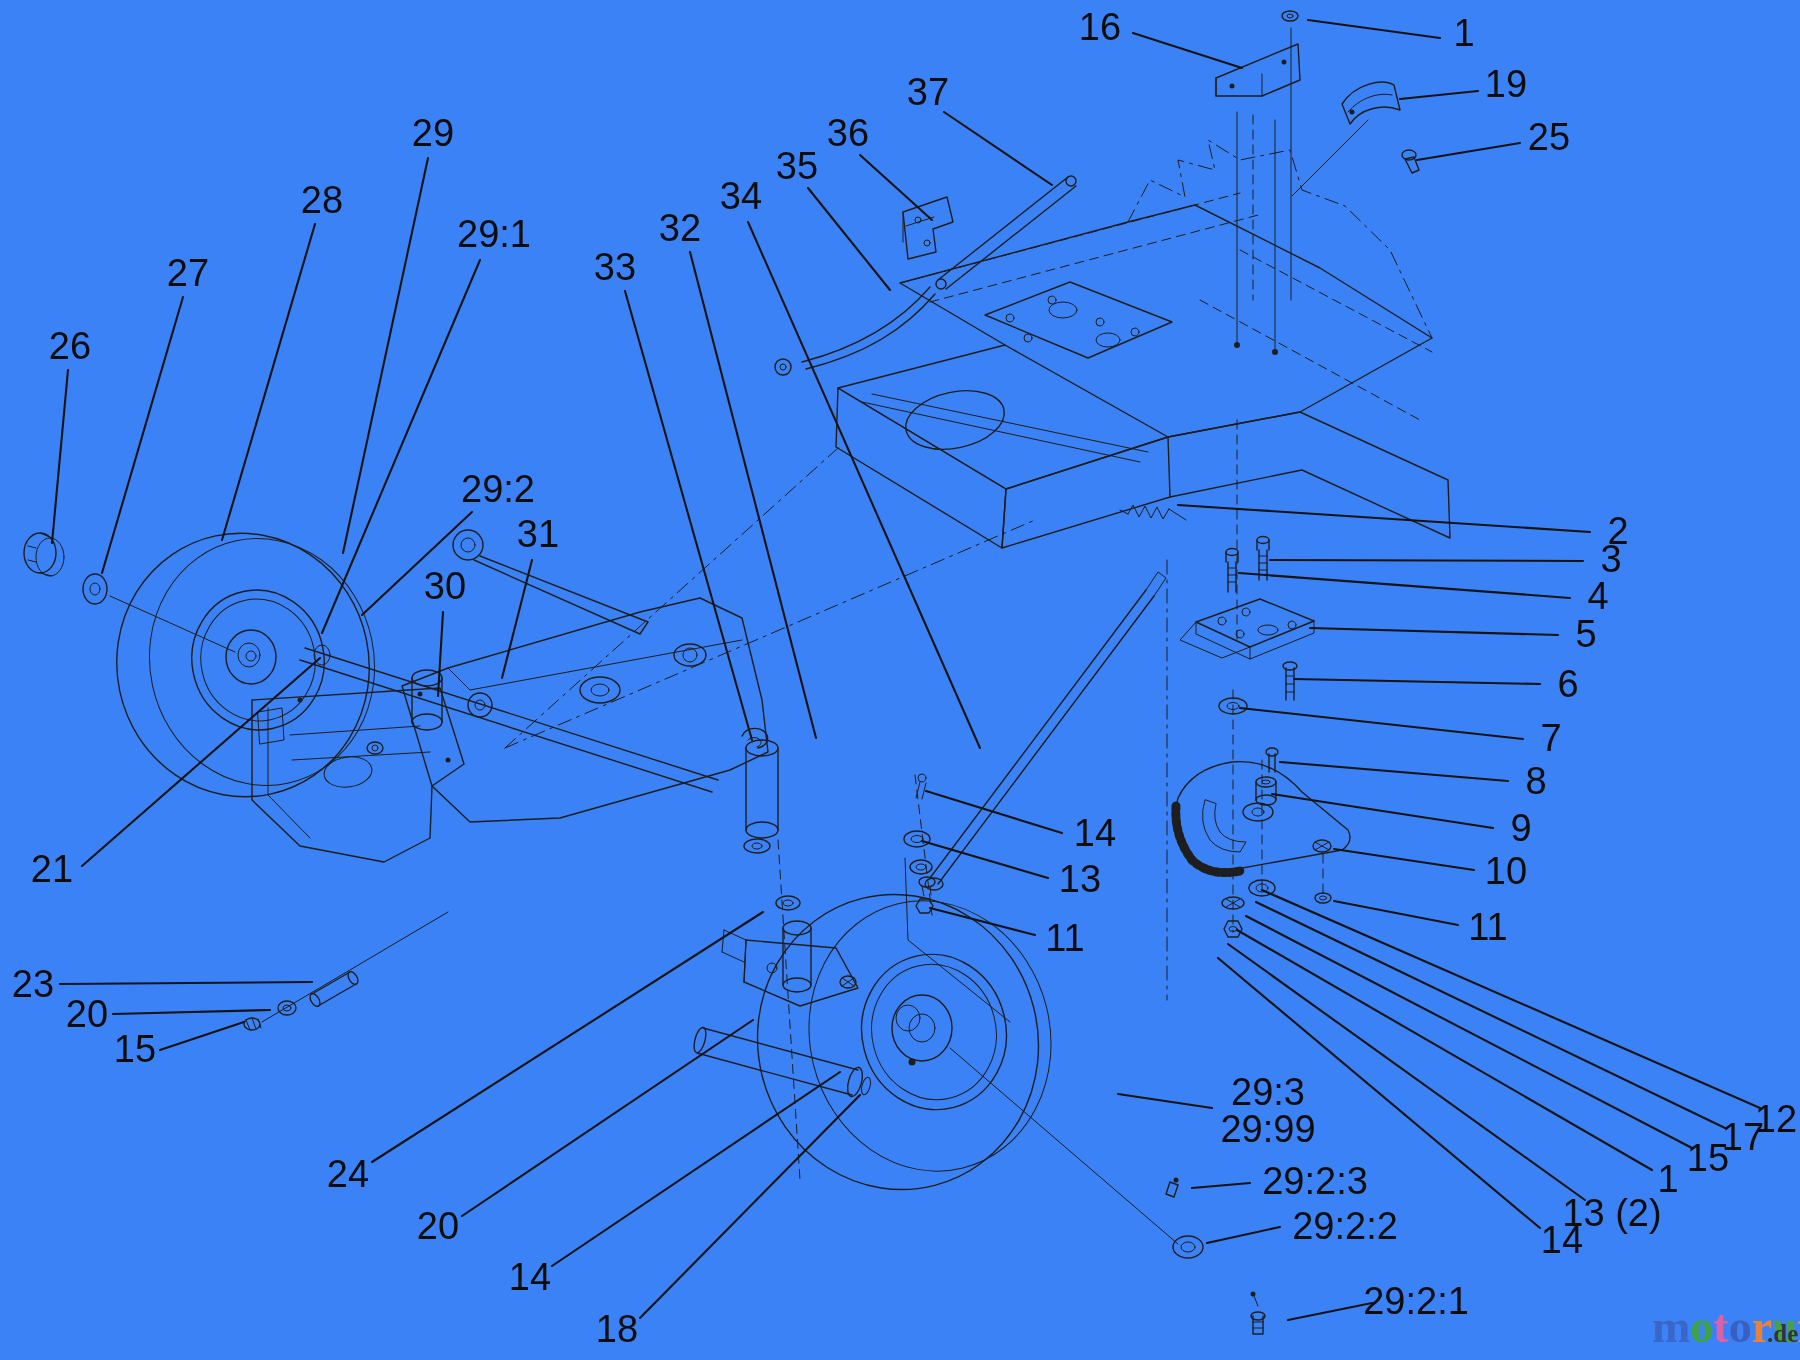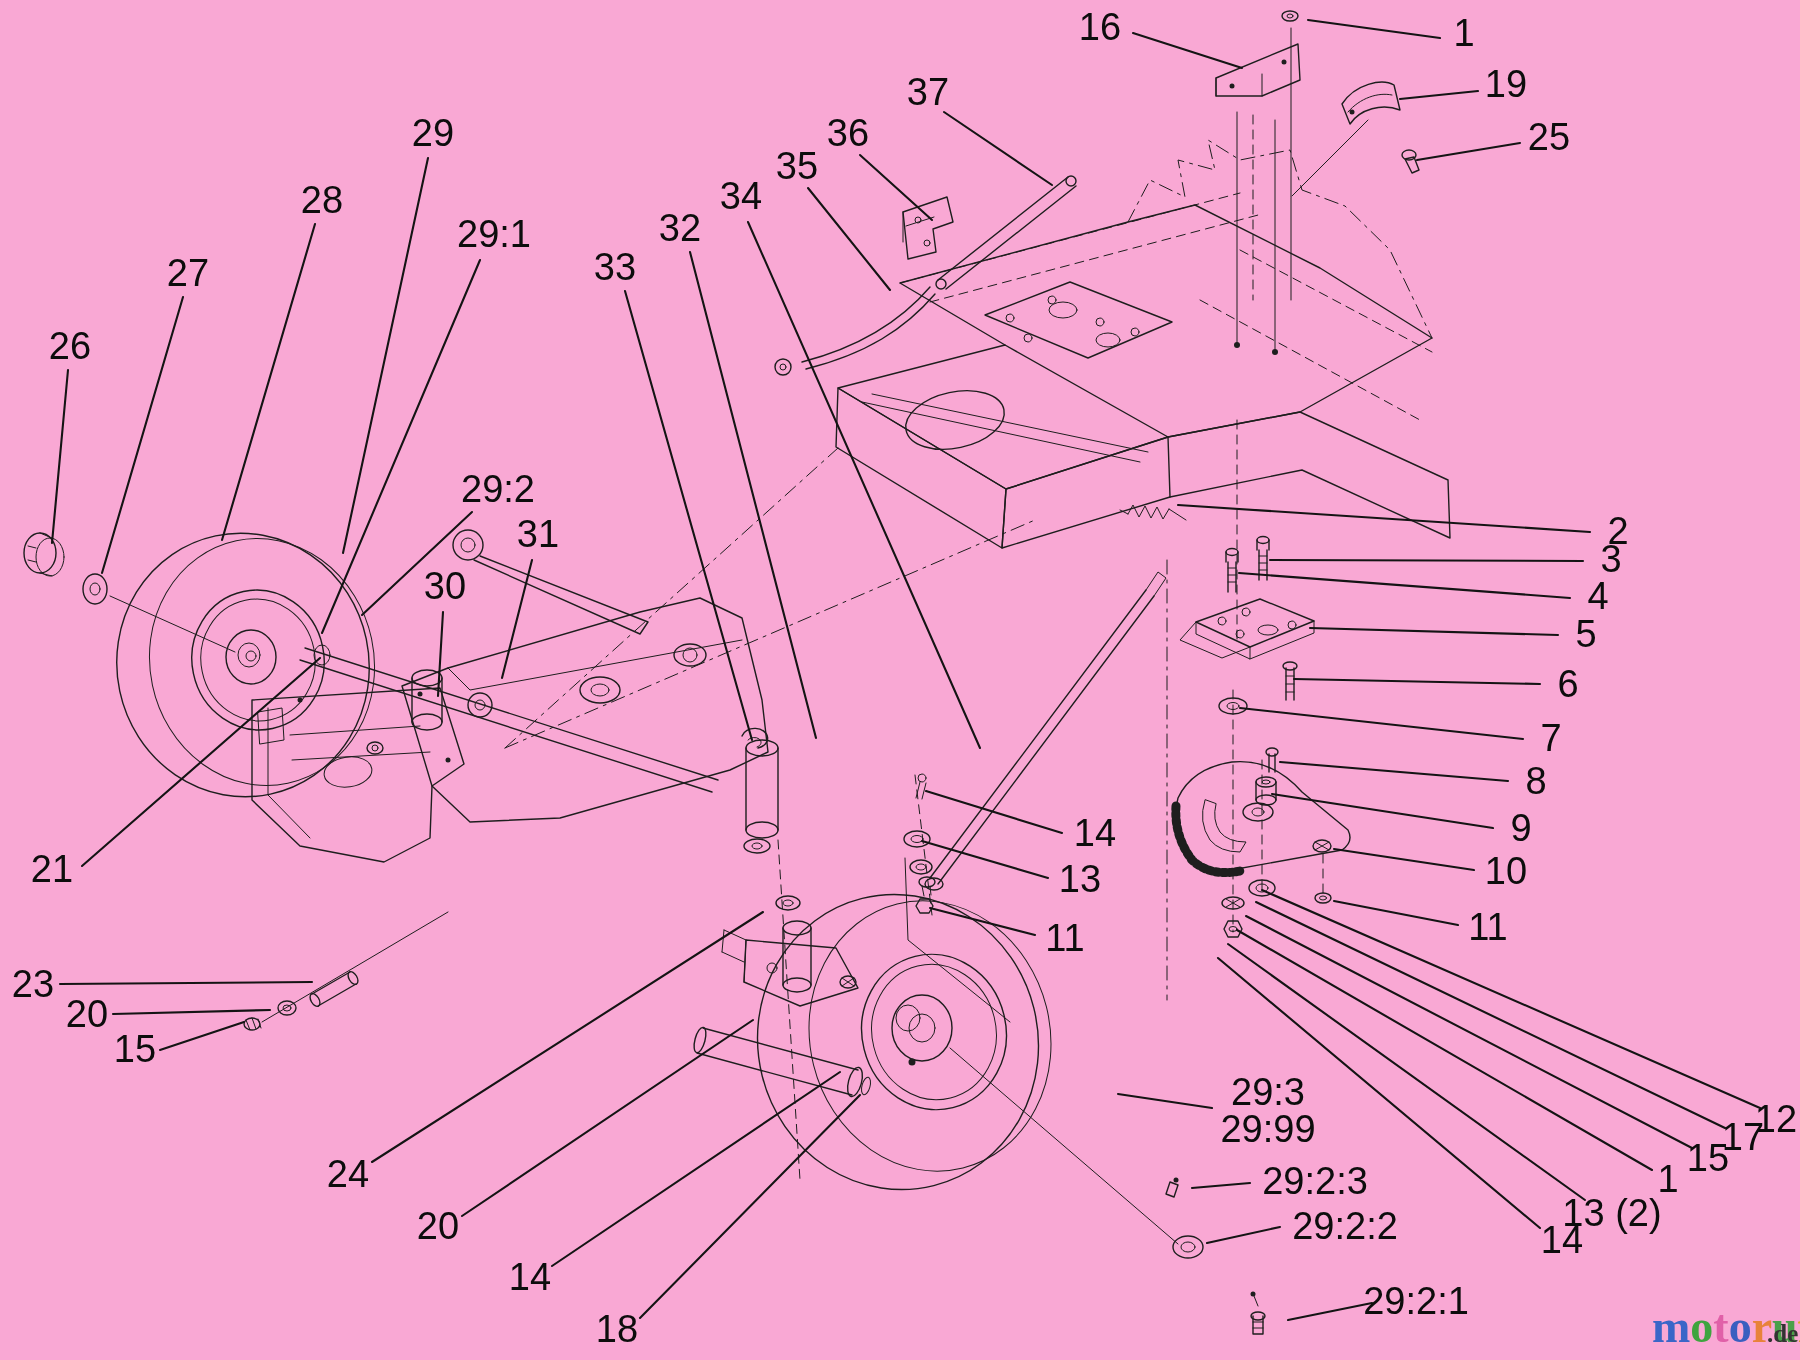--- a/index.html
+++ b/index.html
@@ -1,16 +1,16 @@
 <!DOCTYPE html>
 <html><head>
 <meta charset="utf-8">
 <style>
   html,body{margin:0;padding:0;background:#fff;}
-  .stage{position:relative;width:1800px;height:1360px;background:#f9a8d4;overflow:hidden;
+  .stage{position:relative;width:1800px;height:1360px;background:#3b82f6;overflow:hidden;
          font-family:"Liberation Sans",sans-serif;}
   svg{display:block;}
   .art{stroke:#1e1e1e;stroke-width:1.4;fill:none;stroke-linejoin:round;stroke-linecap:round;}
   .art .thin{stroke-width:1;}
   .art .dash{stroke-dasharray:9 6;}
   .art .dashdot{stroke-dasharray:14 6 3 6;stroke-width:1;}
   .art .teeth{stroke-width:9;stroke-dasharray:3.5 3.5;}
   .art .dot{fill:#1e1e1e;stroke:none;}
   .leader{stroke:#141414;stroke-width:2.1;fill:none;stroke-linecap:round;}
   .callout{font-family:"Liberation Sans",sans-serif;font-size:38px;fill:#0d0d0d;}

